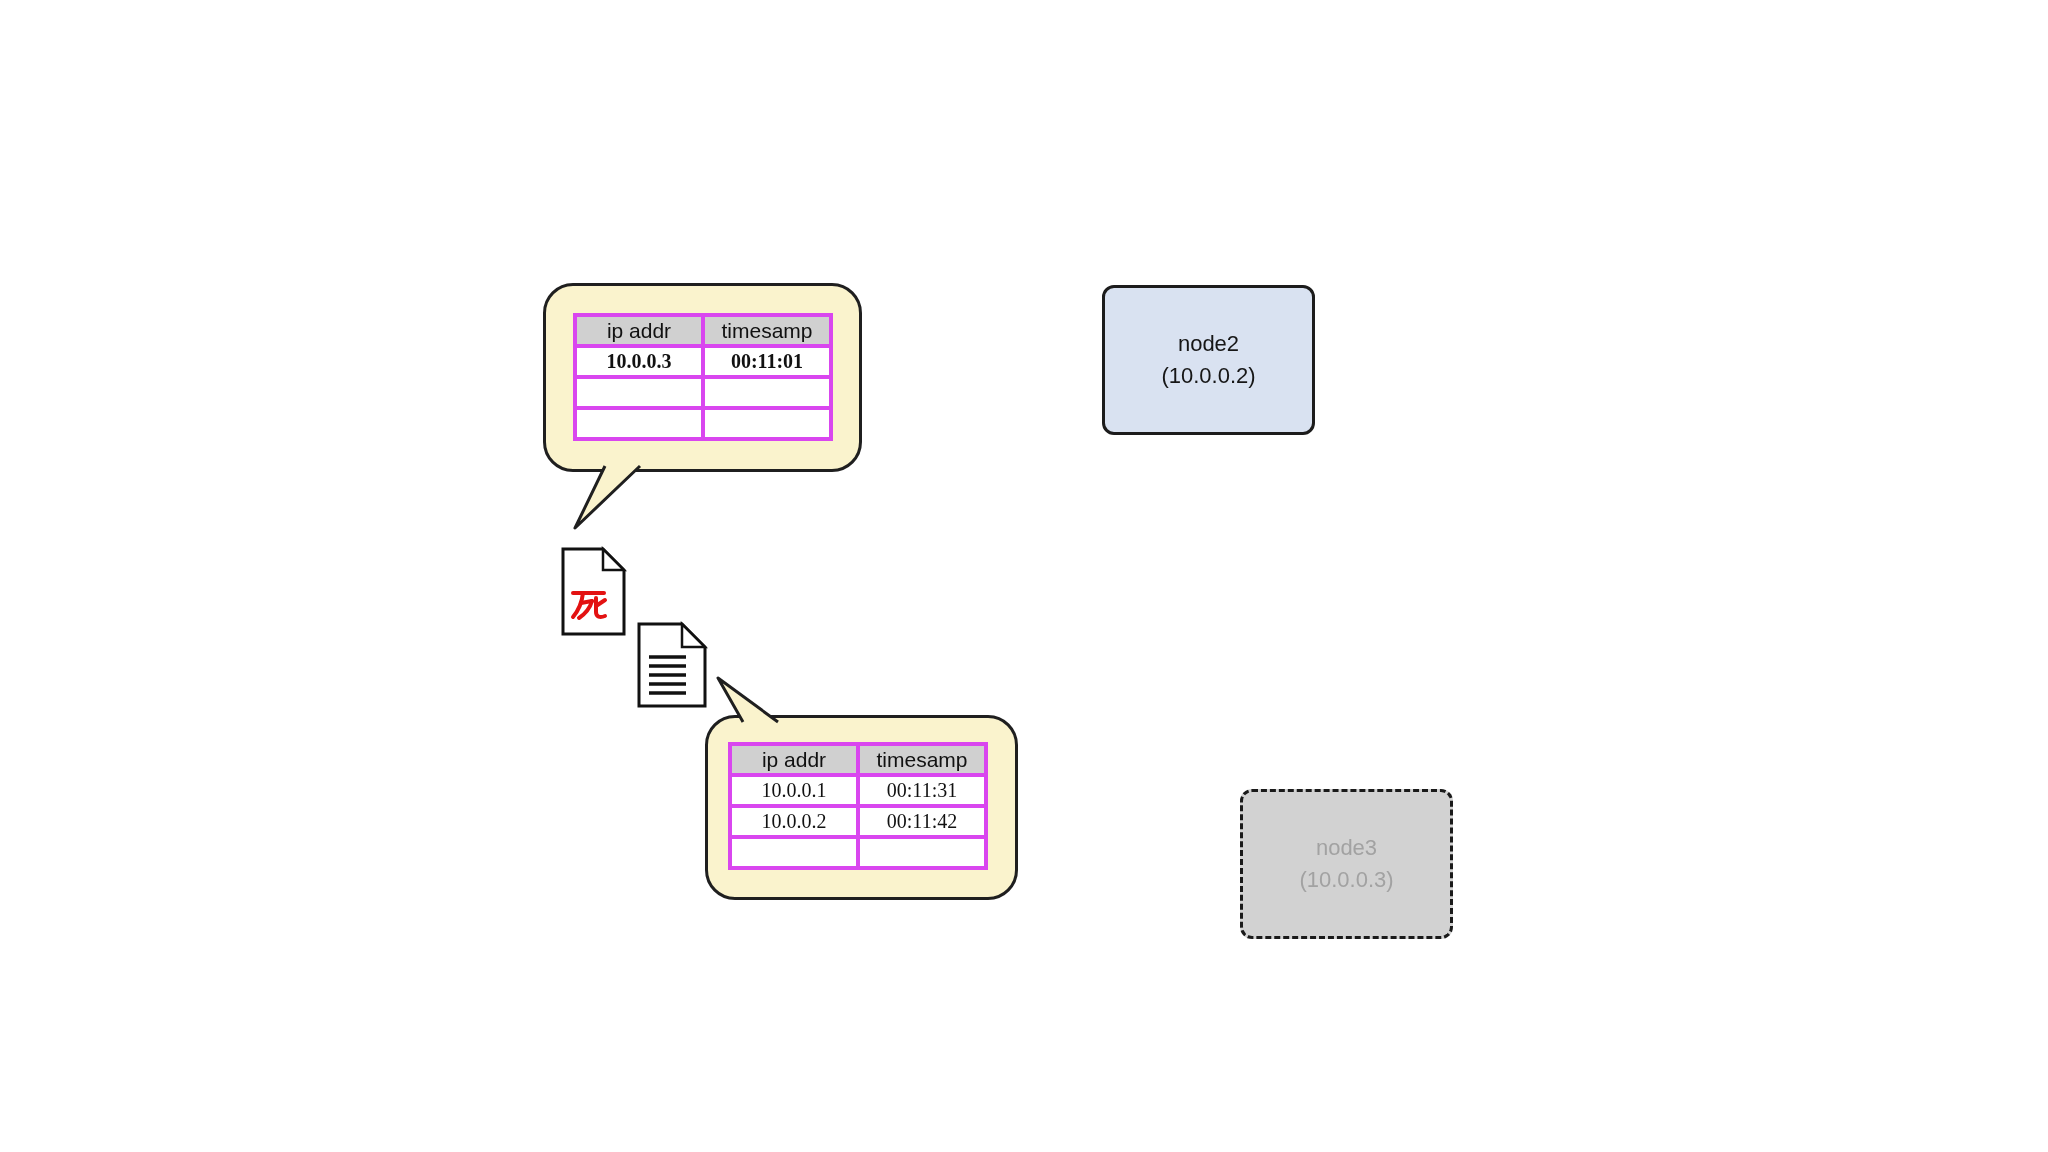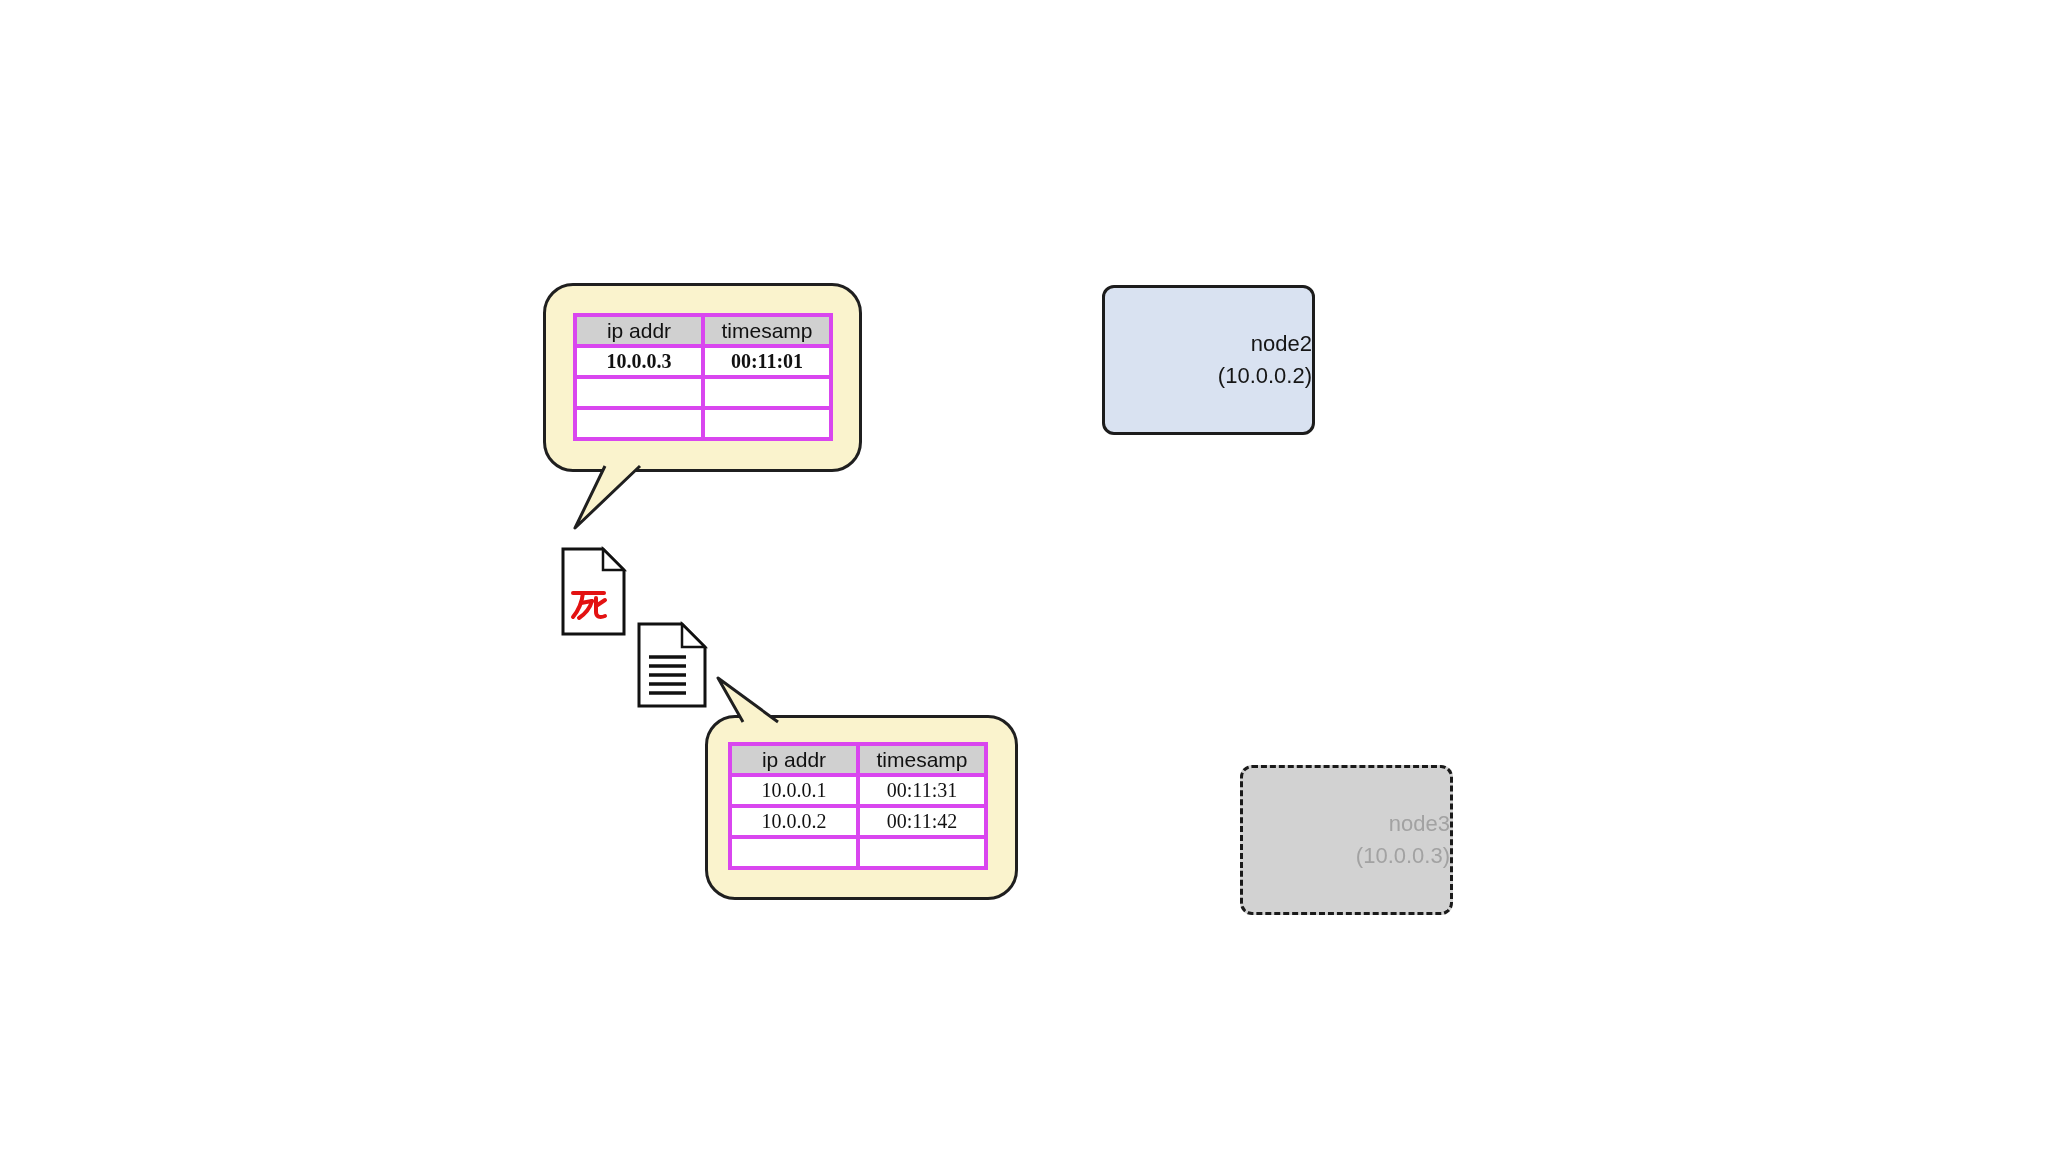--- a/index.html
+++ b/index.html
@@ -28,21 +28,21 @@
   .gossip-table th, .gossip-table td {
     border:4px solid #d946ef; width:128px; height:31px;
     text-align:center; padding:0; box-sizing:border-box;
   }
   .gossip-table td {
     font-family:"Liberation Serif", serif; font-size:20px; color:#111;
   }
   .bold-data td { font-weight:700;margin-top:32px; }
   .node {
     position:absolute; border:3px solid #1c1c1c; border-radius:12px;
-    display:flex; flex-direction:column; align-items:flex-end; justify-content:center;
+    display:flex; flex-direction:column; align-items:center; justify-content:center;
     font-size:22px; color:#161616; box-sizing:border-box; line-height:1.45;
     text-align:center; z-index:2;
   }
   .node-blue { background:#D9E2F1; }
   .node-removed {
     background:#D2D2D2; border-style:dashed; border-color:#1a1a1a;
     border-width:3px; color:#A2A2A2;
   }
   .doc-icon { position:absolute; z-index:4; }
 </style>
@@ -126,18 +126,18 @@
       <td></td>
     </tr>
   </tbody>
     </table>
 
   <div class="node node-blue" style="left:1102px; top:285px; width:213px; height:150px;">
     <div>node2</div>
     <div>(10.0.0.2)</div>
   </div>
 
-  <div class="node node-removed" style="left:1240px; top:765px; width:213px; height:150px;">
+  <div class="node node-removed" style="left:1240px; top:789px; width:213px; height:150px;">
     <div>node3</div>
     <div>(10.0.0.3)</div>
   </div>
 
 </div>
 
 </body></html>

